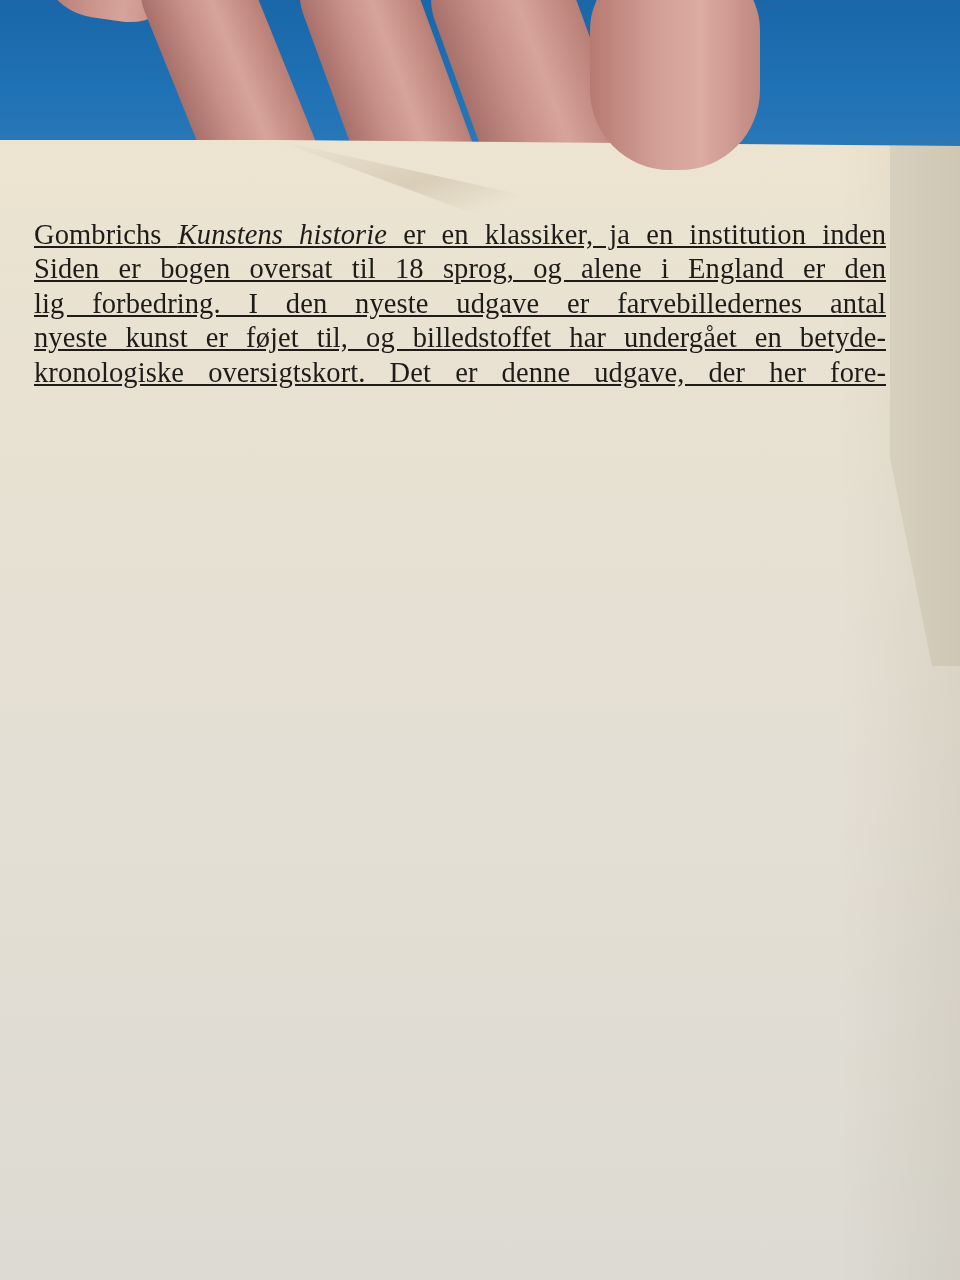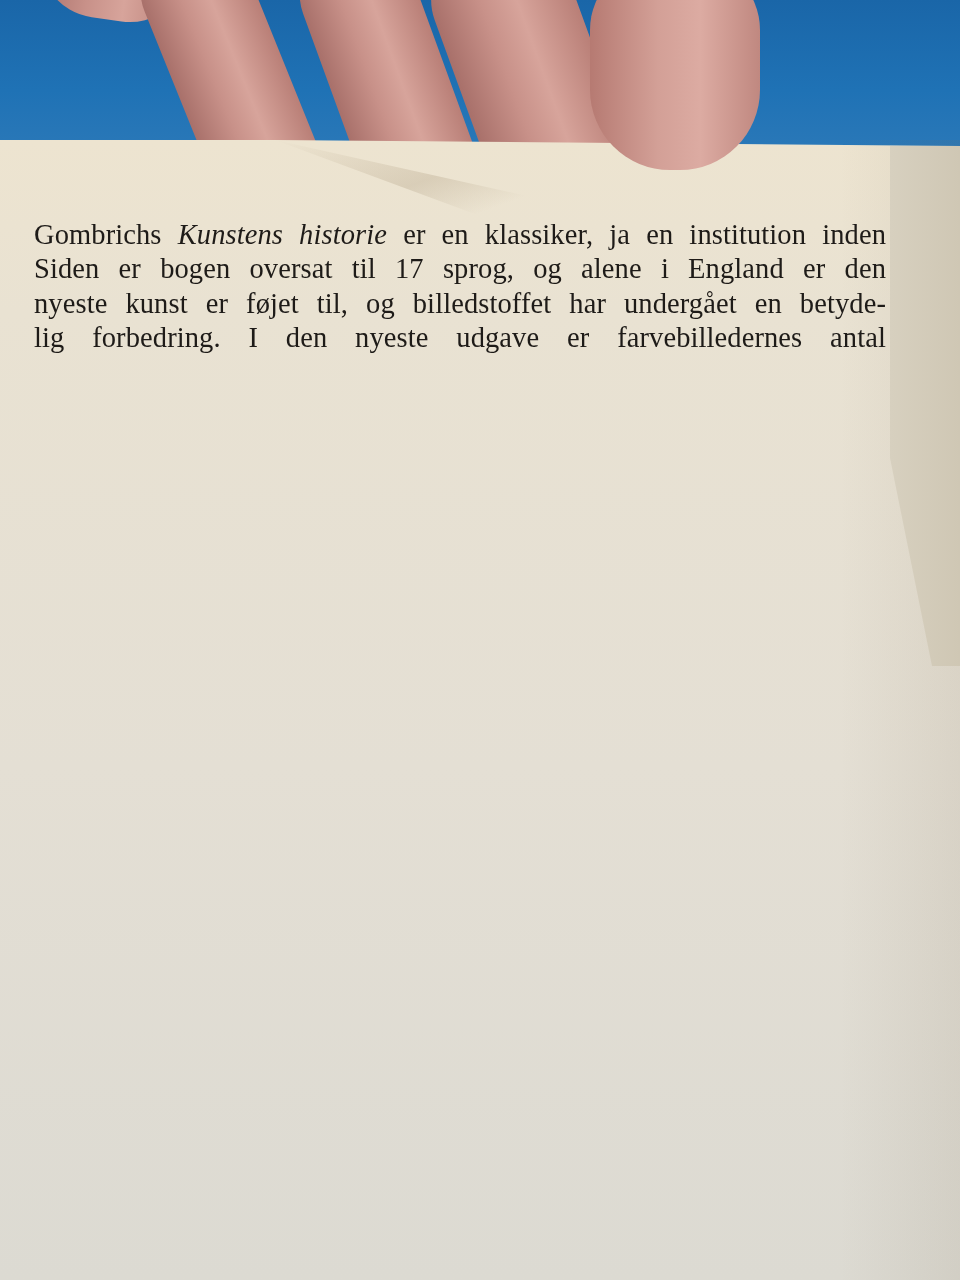--- a/index.html
+++ b/index.html
@@ -66,20 +66,21 @@
 
     .text-block {
       position: absolute;
       left: 34px;
       top: 218px;
       width: 852px;
       color: #1e1b18;
       font-size: 28.5px;
       line-height: 34.4px;
       letter-spacing: 0.1px;
+      text-decoration: underline;
     }
     .line {
       display: block;
       white-space: nowrap;
       text-align: justify;
       text-align-last: justify;
     }
     .line.last {
       text-align-last: left;
     }
@@ -99,16 +100,17 @@
 
 <div class="page"></div>
 <div class="page-shade"></div>
 <div class="fold"></div>
 <div class="torn-strip"></div>
 
 <div class="finger f4"></div>
 
 <div class="text-block">
   <span class="line"><span>Gombrichs </span><span class="italic">Kunstens historie</span><span> er en klassiker, ja en institution inden</span></span>
-  <span class="line">Siden er bogen oversat til 17 sprog, og alene i England er den</span>
+  <span class="line">Siden er bogen oversat til 18 sprog, og alene i England er den</span>
+  <span class="line">lig forbedring. I den nyeste udgave er farvebilledernes antal</span>
   <span class="line">nyeste kunst er føjet til, og billedstoffet har undergået en betyde-</span>
-  <span class="line">lig forbedring. I den nyeste udgave er farvebilledernes antal</span>
+  <span class="line">kronologiske oversigtskort. Det er denne udgave, der her fore-</span>
 </div>
 
 </body></html>

